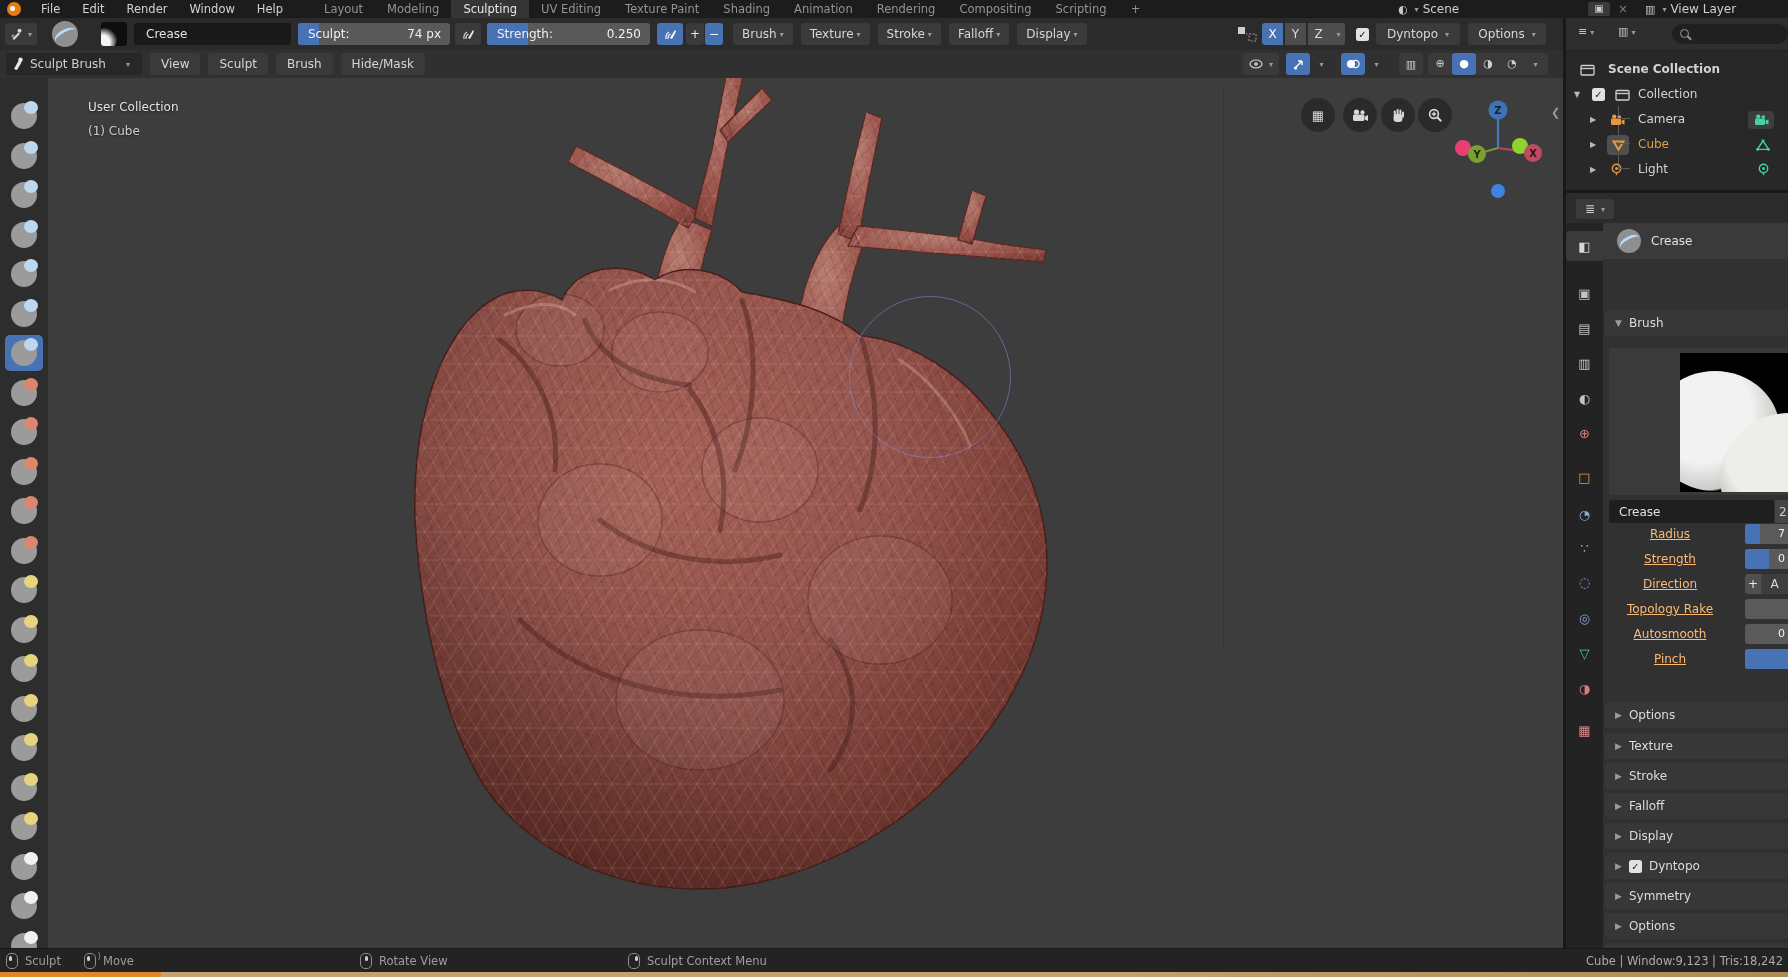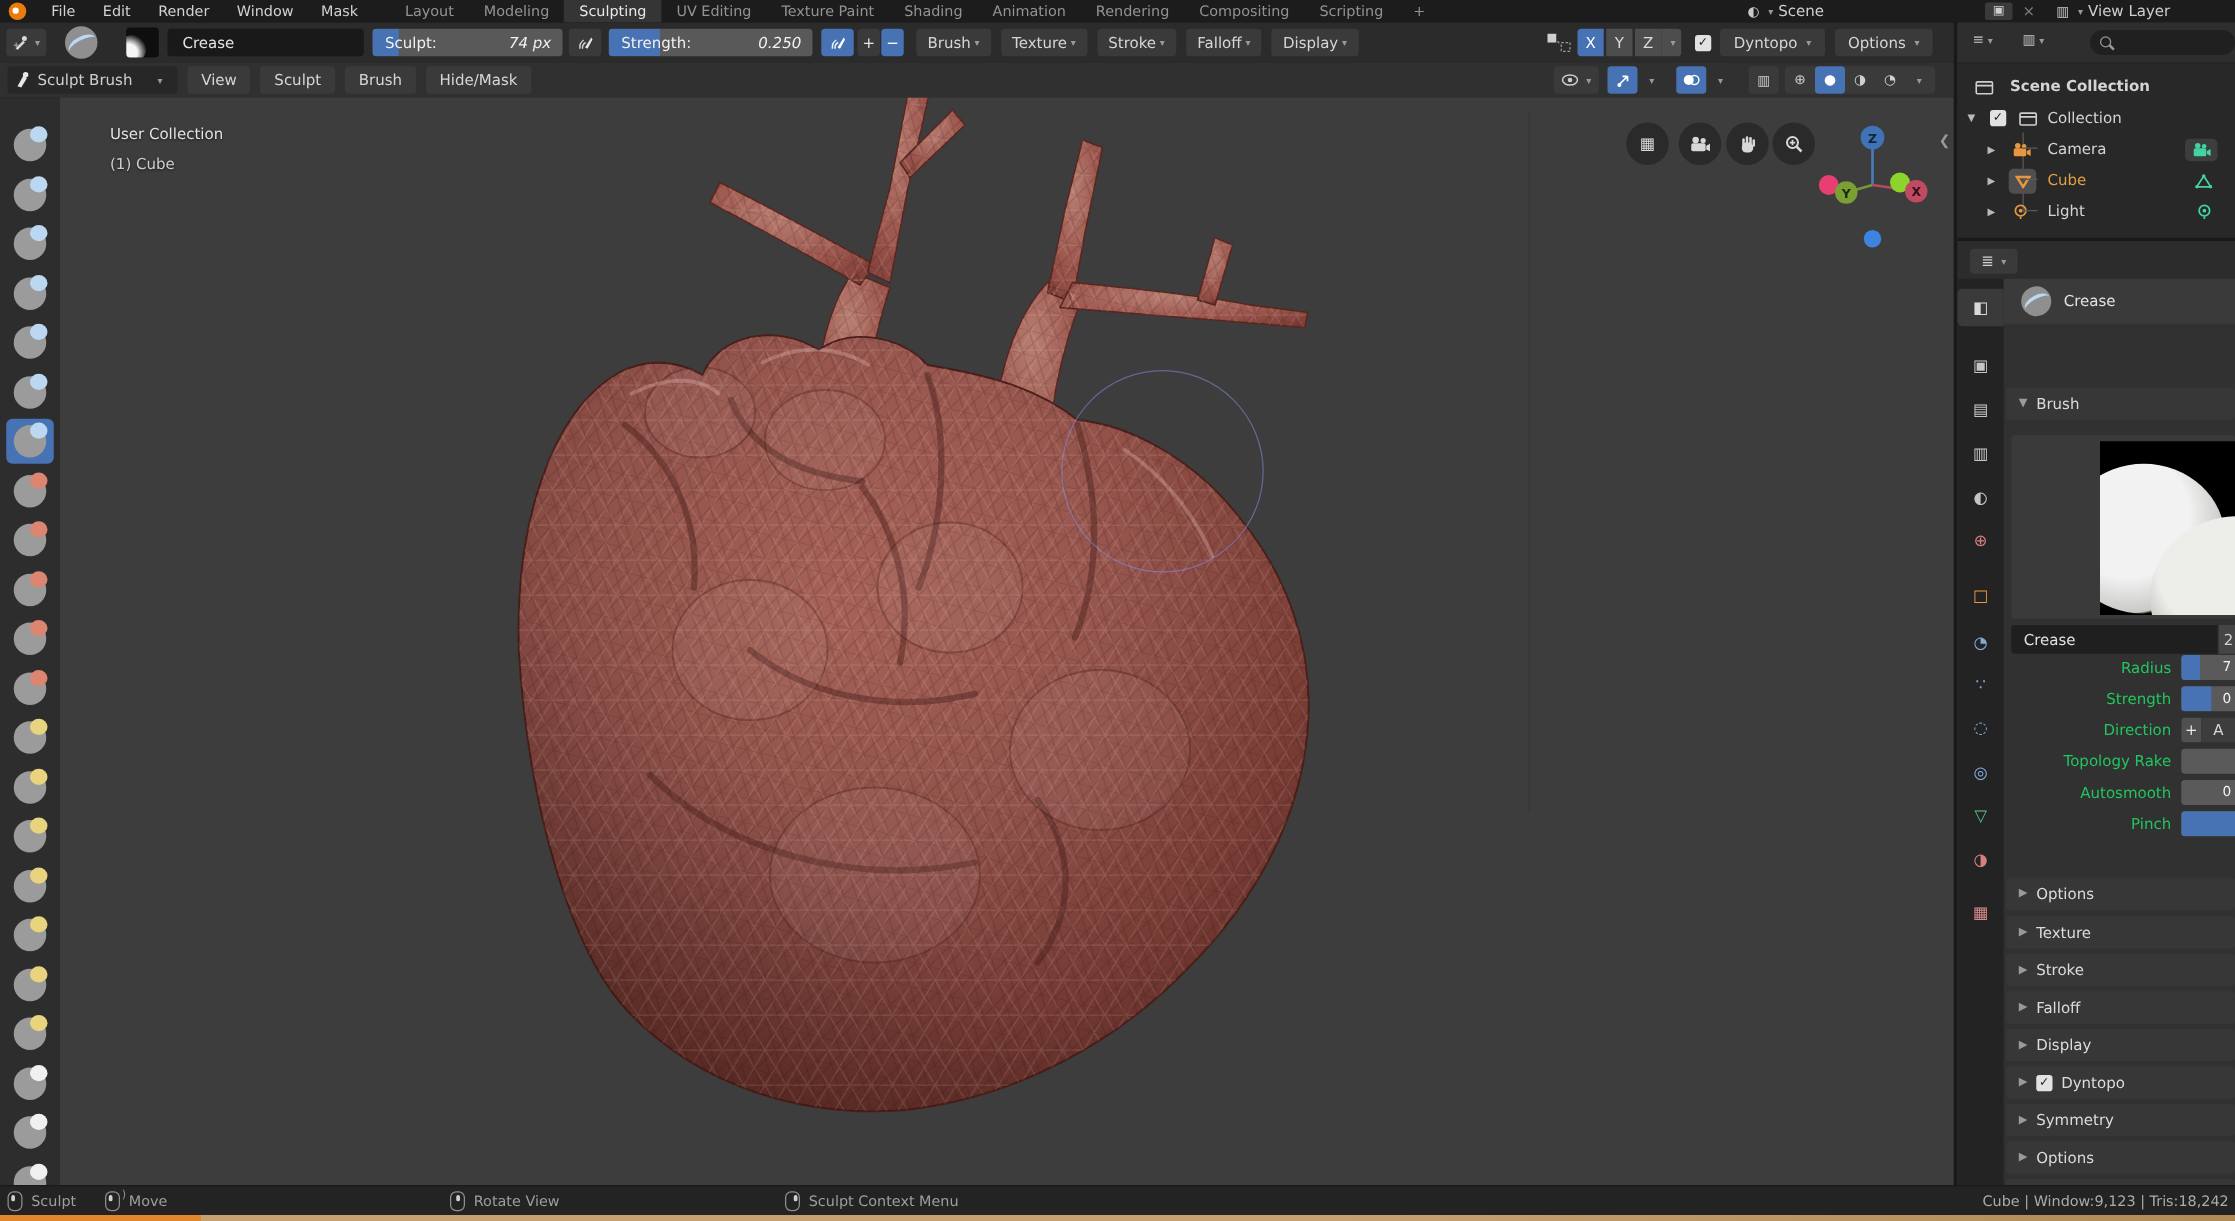--- a/index.html
+++ b/index.html
@@ -35,21 +35,21 @@
   #brush-preview::after{content:"";position:absolute;left:2px;top:8px;width:24px;height:11px;border-radius:50%;
         border-top:3px solid #b9d9f5;transform:rotate(-28deg);}
   #tex-thumb{left:101px;top:4px;width:26px;height:24px;border-radius:3px;background:#0e0e0e;overflow:hidden;}
   #tex-thumb::after{content:"";position:absolute;left:-6px;top:6px;width:22px;height:22px;border-radius:50%;
         background:radial-gradient(circle at 35% 65%, #f5f5f5 0 35%, rgba(245,245,245,0) 75%);}
   #name-field{left:134px;top:5px;width:157px;height:22px;background:#191919;border-radius:3px;
         color:#e4e4e4;display:flex;align-items:center;padding-left:12px;box-sizing:border-box;}
   .slider{position:absolute;top:5px;height:22px;background:#595959;border-radius:3px;overflow:hidden;}
   .slider .fill{position:absolute;left:0;top:0;bottom:0;background:#4772b3;}
   .slider .lab{position:absolute;left:10px;top:0;line-height:22px;color:#f0f0f0;}
-  .slider .val{position:absolute;right:9px;top:0;line-height:22px;color:#f0f0f0;font-style:italic;}
+  .slider .val{position:absolute;right:9px;top:0;line-height:22px;color:#f0f0f0;}
   #radius-slider{left:298px;width:152px;}
   #strength-slider{left:487px;width:163px;}
   .penbtn{width:26px;}
   #pen1{left:455px;}
   #pen2{left:657px;background:#4772b3;}
   #plus-btn{left:686px;width:18px;color:#e6e6e6;}
   #minus-btn{left:705px;width:18px;background:#4772b3;color:#fff;}
   #dd-row{left:733px;top:5px;height:22px;gap:8px;}
   .dd{height:22px;background:#3a3a3a;border-radius:3px;padding:0 9px;display:flex;align-items:center;color:#d6d6d6;}
   #sym-icon{left:1237px;top:8px;}
@@ -141,21 +141,21 @@
   #preview-img{position:absolute;left:71px;top:5px;width:108px;height:139px;background:#000;overflow:hidden;}
   #preview-img::before{content:"";position:absolute;left:-30px;top:18px;width:130px;height:120px;border-radius:50%;
         background:radial-gradient(circle at 40% 35%,#f2f2f2 0 45%,#c9c9c6 70%,rgba(0,0,0,0) 72%);}
   #preview-img::after{content:"";position:absolute;left:40px;top:60px;width:140px;height:130px;border-radius:50%;
         background:radial-gradient(circle at 45% 30%,#ededea 0 48%,#bdbdb9 68%,rgba(0,0,0,0) 71%);}
   #pname-field{position:absolute;left:6px;top:277px;width:165px;height:23px;background:#1f1f1f;border-radius:3px 0 0 3px;
         color:#e2e2e2;display:flex;align-items:center;padding-left:10px;box-sizing:border-box;}
   #pname-count{position:absolute;left:172px;top:277px;width:13px;height:23px;background:#454545;color:#cfcfcf;
         overflow:hidden;display:flex;align-items:center;padding-left:4px;box-sizing:border-box;}
   .prow{position:absolute;left:0;width:185px;height:21px;}
-  .prow .plabel{position:absolute;left:0;top:3px;width:134px;text-align:right;color:#22c55e;}
+  .prow .plabel{position:absolute;left:0;top:3px;width:134px;text-align:center;color:#fdba74;text-decoration:underline;}
   .pwidget{position:absolute;left:142px;top:0;width:43px;height:20px;background:#5a5a5a;border-radius:3px 0 0 3px;overflow:hidden;}
   .pwidget .fill{position:absolute;left:0;top:0;bottom:0;background:#4772b3;}
   .pwidget .val{position:absolute;right:3px;top:0;line-height:20px;color:#f2f2f2;font-size:11px;}
   .pwidget.buttons{background:none;display:flex;}
   .pwidget.buttons .b1{width:17px;height:20px;background:#505050;color:#e8e8e8;text-align:center;line-height:20px;border-radius:3px 0 0 0;}
   .pwidget.buttons .b2{width:28px;height:20px;background:#3d3d3d;color:#d8d8d8;text-align:center;line-height:20px;}
 
   
   #statusbar{left:0;top:948px;width:1788px;height:24px;background:#232323;border-top:1px solid #1a1a1a;}
   .sb-item{position:absolute;top:0;height:24px;display:flex;align-items:center;gap:7px;color:#9e9e9e;font-size:11.5px;}
@@ -174,21 +174,21 @@
 
 <div id="app">
 
   <div id="topbar" class="abs">
     <div id="logo" class="abs"></div>
     <div id="menu-row" class="abs row">
         <div class="menu-item">File</div>
         <div class="menu-item">Edit</div>
         <div class="menu-item">Render</div>
         <div class="menu-item">Window</div>
-        <div class="menu-item">Mask</div>
+        <div class="menu-item">Help</div>
       </div>
     <div id="ws-row" class="abs row">
         <div class="ws-tab">Layout</div>
         <div class="ws-tab">Modeling</div>
         <div class="ws-tab active">Sculpting</div>
         <div class="ws-tab">UV Editing</div>
         <div class="ws-tab">Texture Paint</div>
         <div class="ws-tab">Shading</div>
         <div class="ws-tab">Animation</div>
         <div class="ws-tab">Rendering</div>

